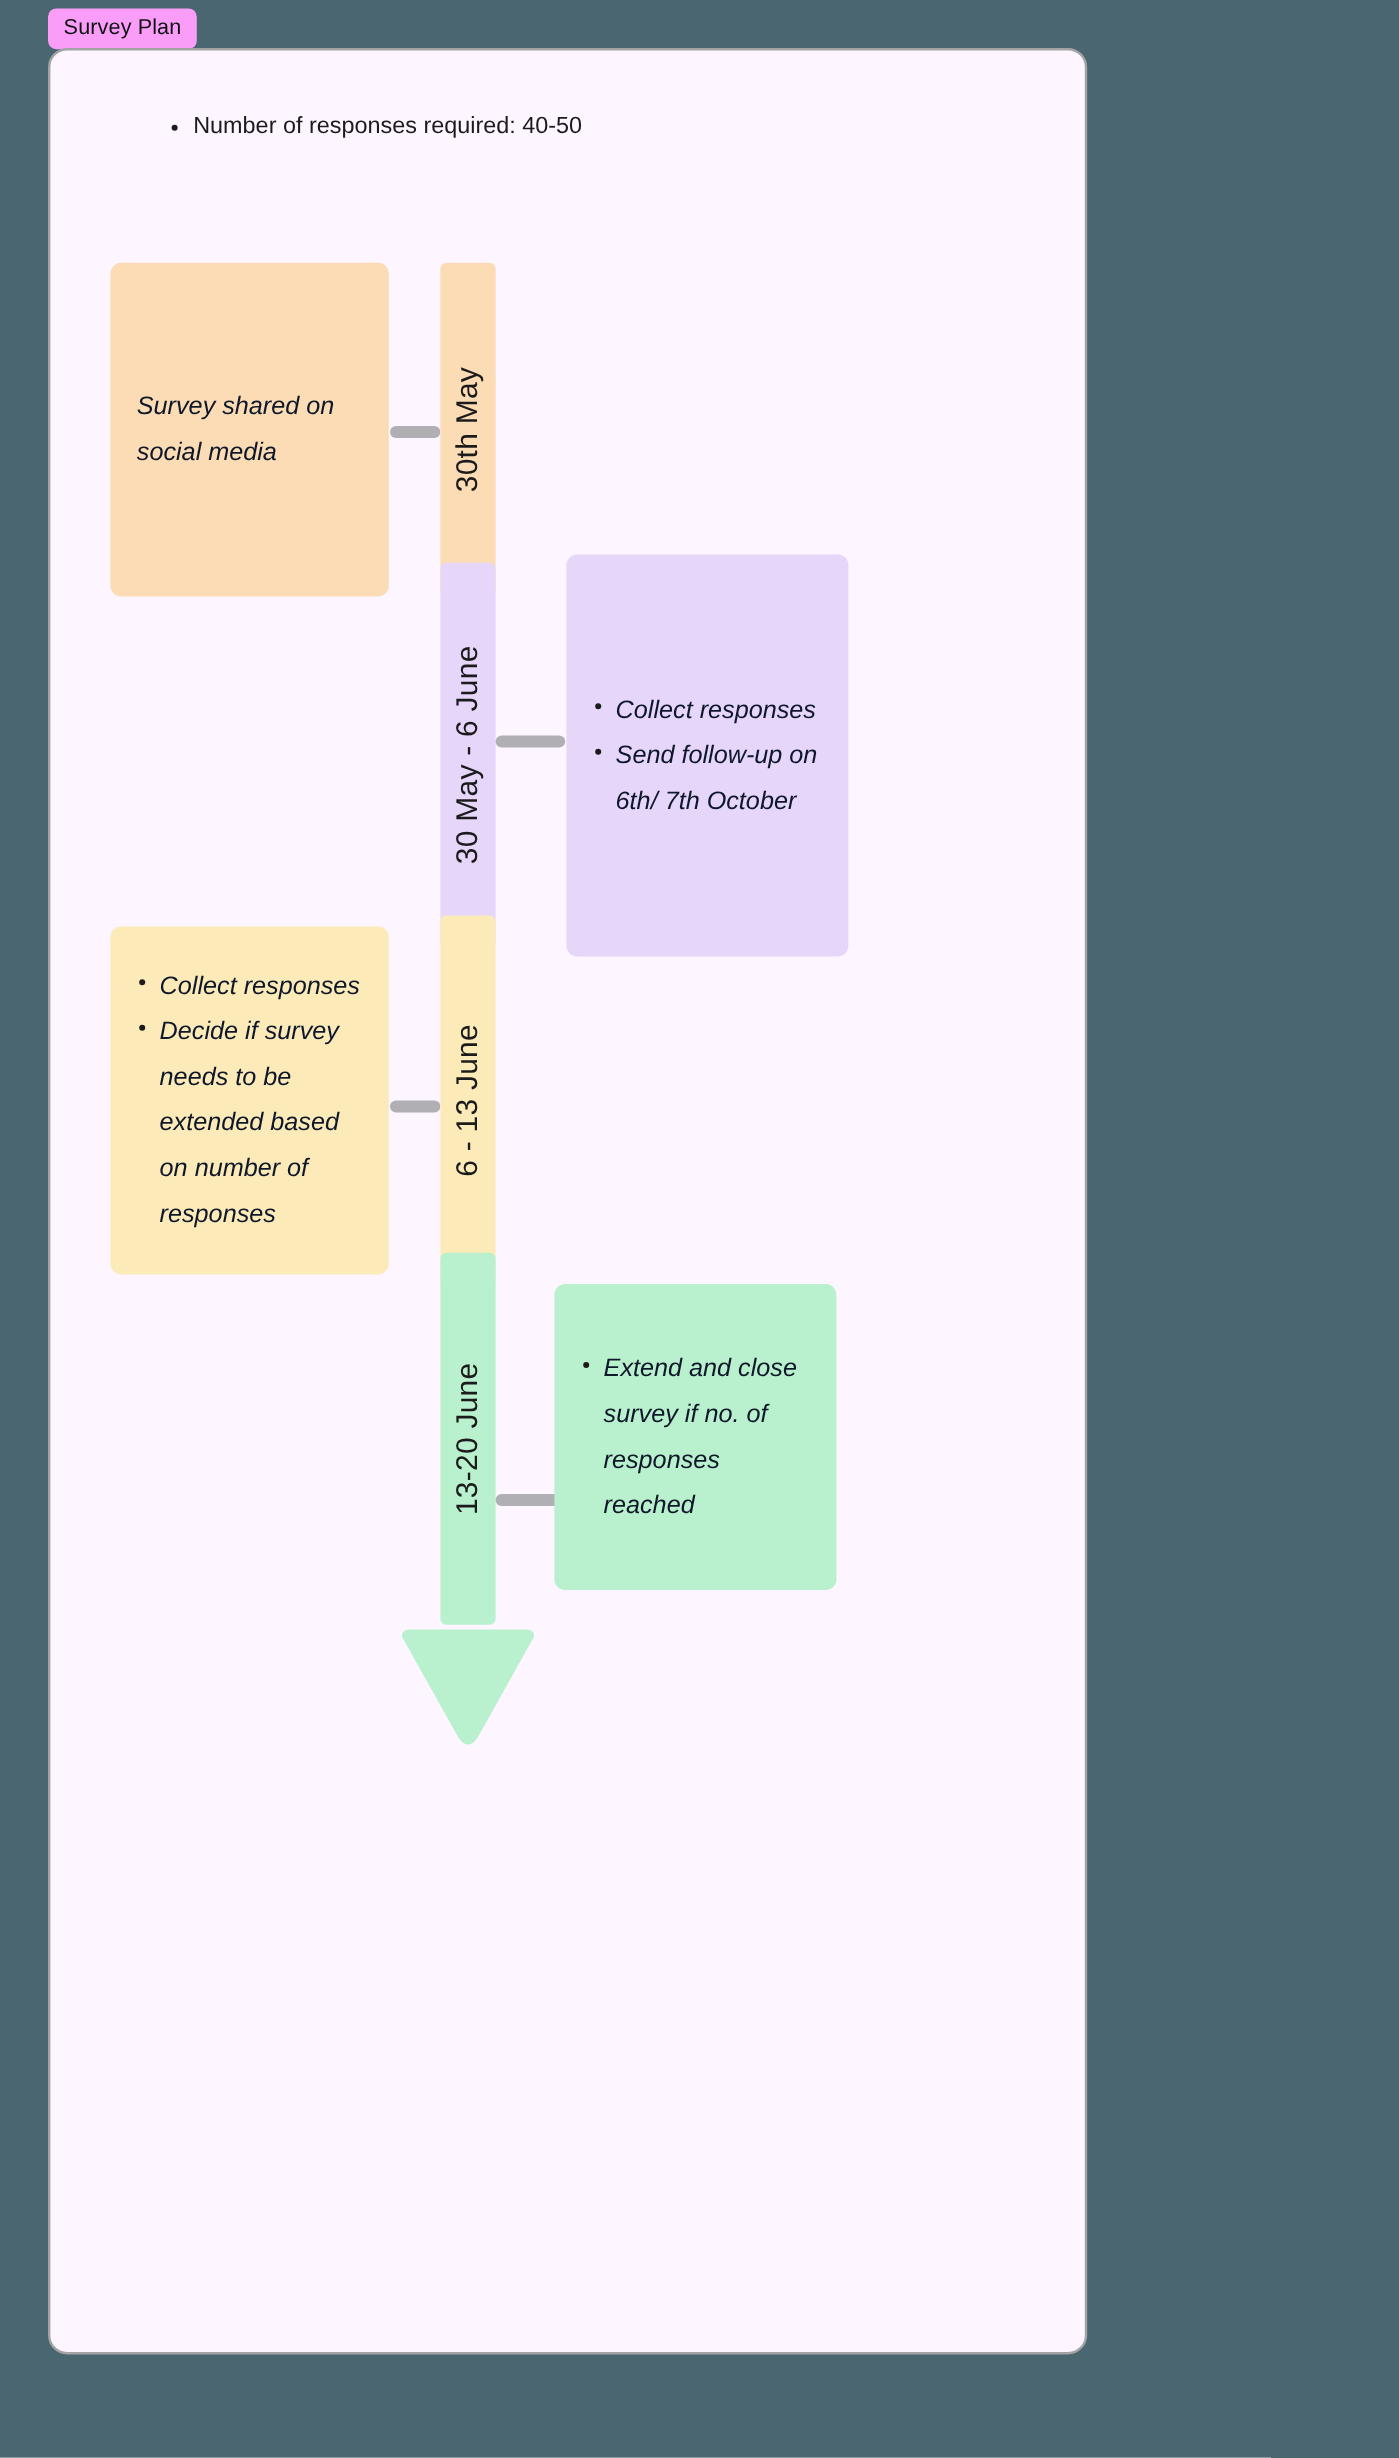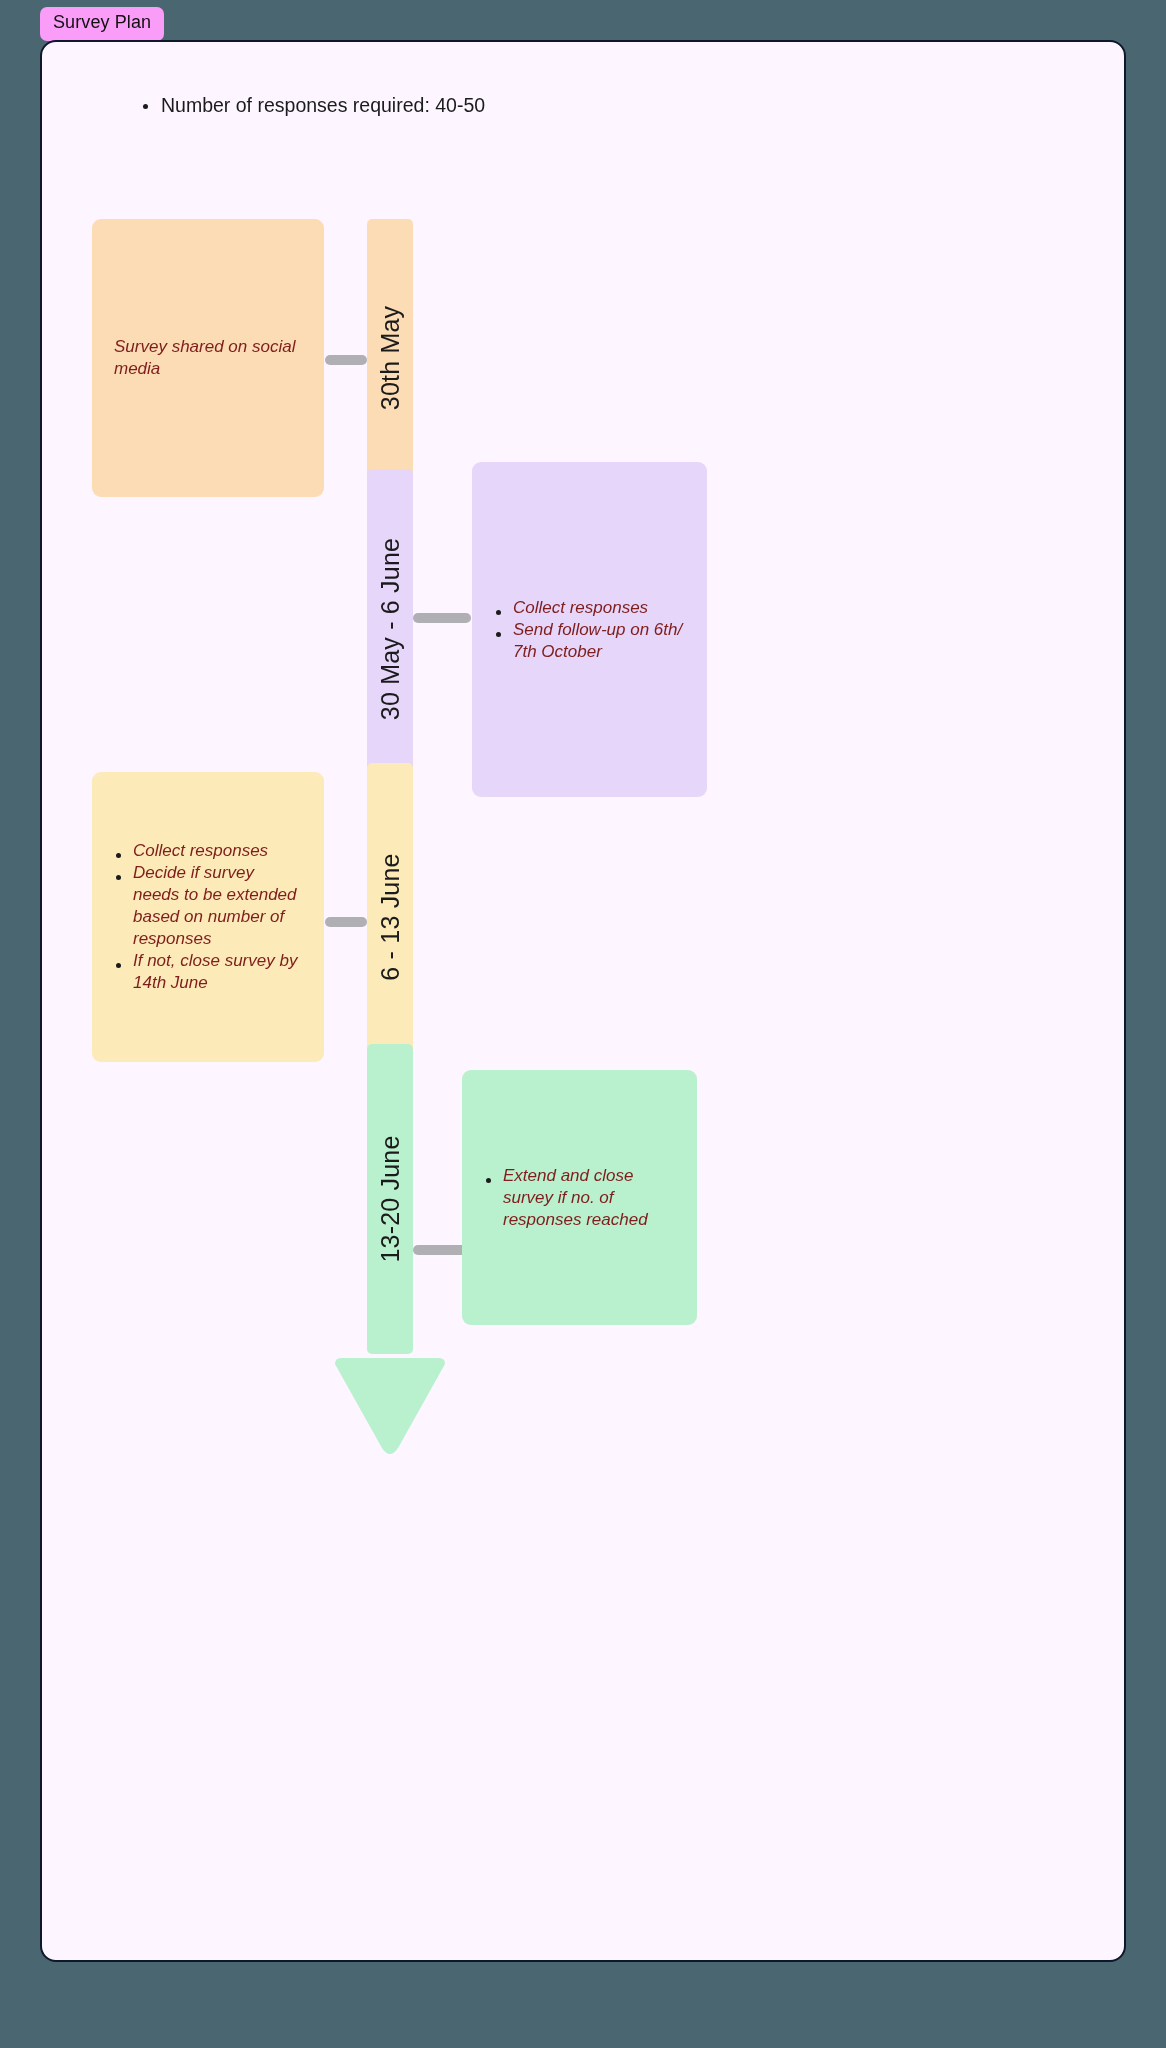--- a/index.html
+++ b/index.html
@@ -26,24 +26,24 @@
     color: #111111;
     letter-spacing: 0.1px;
     white-space: nowrap;
   }
 
   
   .frame {
     position: absolute;
     left: 40px;
     top: 40px;
-    width: 1086px;
+    width: 866px;
     height: 1922px;
     background: #fdf5ff;
-    border: 2px solid #0f172a;
+    border: 2px solid #a3a3a3;
     border-radius: 16px;
     overflow: hidden;
     padding-left: 13px;
   }
 
   
   .intro {
     position: absolute;
     left: 97px;
     top: 48px;
@@ -121,23 +121,23 @@
     border-radius: 9px;
     display: flex;
     align-items: center;
   }
   .note-inner {
     width: 100%;
     padding: 0 22px;
   }
   .note p,
   .note li {
-    font-size: 17px;
-    line-height: 22px;
-    color: #7f1d1d;
+    font-size: 21px;
+    line-height: 38px;
+    color: #0f172a;
     font-style: italic;
   }
   .note ul { list-style: none; }
   .note li {
     position: relative;
     padding-left: 19px;
     font-style: italic;
   }
   .note li::before {
     content: "";
@@ -198,21 +198,20 @@
       </div>
     </div>
 
     <div class="stage-dot" style="top:746px;"></div>
 
     <div class="note" style="left:50px; top:730px; width:232px; height:290px; background:#fcebb8;">
       <div class="note-inner">
         <ul>
           <li>Collect responses</li>
           <li>Decide if survey needs to be extended based on number of responses</li>
-          <li>If not, close survey by 14th June</li>
         </ul>
       </div>
     </div>
     <div class="connector" style="left:283px; top:875px; width:42px;"></div>
     <div class="stage-bar" style="top:721px; height:308px; background:#fcebb8;">
       <span class="stage-label">6 - 13 June</span>
     </div>
 
     <div class="stage-dot" style="top:1026px;"></div>
 

